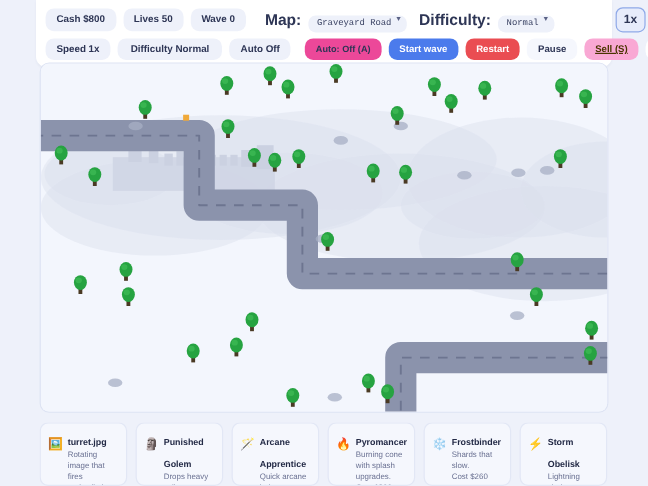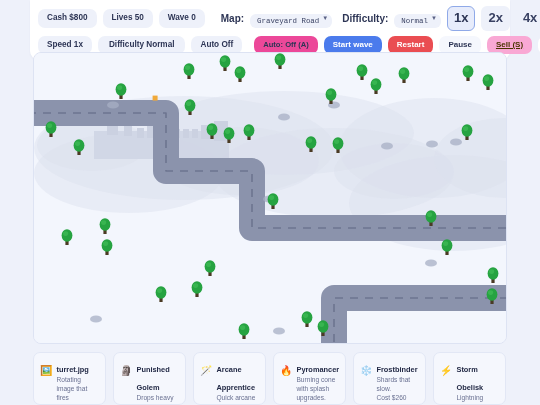--- a/index.html
+++ b/index.html
@@ -31,42 +31,43 @@
     font-weight: bold;
     color: #2d3555;
     white-space: nowrap;
     line-height: 1.25;
     cursor: pointer;
     font-family: "Liberation Sans", sans-serif;
   }
   .pill.wide { padding: 4px 11px; }
 
   .lbl {
-    font-size: 10px; font-weight: bold; color: #2d3555;
+    font-size: 13px; font-weight: bold; color: #2d3555;
     white-space: nowrap; margin-left: 4px;
   }
   .sel {
     background: #eef1fa; border: none; border-radius: 6px;
     font-size: 7.4px; color: #3a4263; font-weight: normal;
     padding: 3px 13px 3px 7px; white-space: nowrap;
     position: relative; cursor: pointer;
     font-family: Liberation Mono, monospace;
     line-height: 1.3;
   }
   .selwrap { position: relative; display: inline-block; }
   .selwrap .chev {
     position: absolute; right: 4px; top: 50%; transform: translateY(-55%);
     font-size: 6px; color: #5b6285; pointer-events: none;
   }
 
   .spdbtn {
     background: #eef1fa; border: 1px solid transparent; border-radius: 6px;
-    font-size: 13px; font-weight: bold; color: #3a4263;
+    font-size: 10px; font-weight: bold; color: #3a4263;
     padding: 3px 6px; cursor: pointer; line-height: 1.3;
     font-family: "Liberation Sans", sans-serif;
+    margin-left: 45px;
   }
   .spdbtn.on { border-color: #8fa9e8; background: #e7ecfb; color: #2d3555; }
 
   .act {
     border: none; border-radius: 7px; padding: 4px 9px;
     font-size: 8px; font-weight: bold; white-space: nowrap;
     cursor: pointer; line-height: 1.25;
     font-family: "Liberation Sans", sans-serif;
   }
   .act.ghost  { background: #ec4899; color: #2d3555; font-size: 7.6px; }

